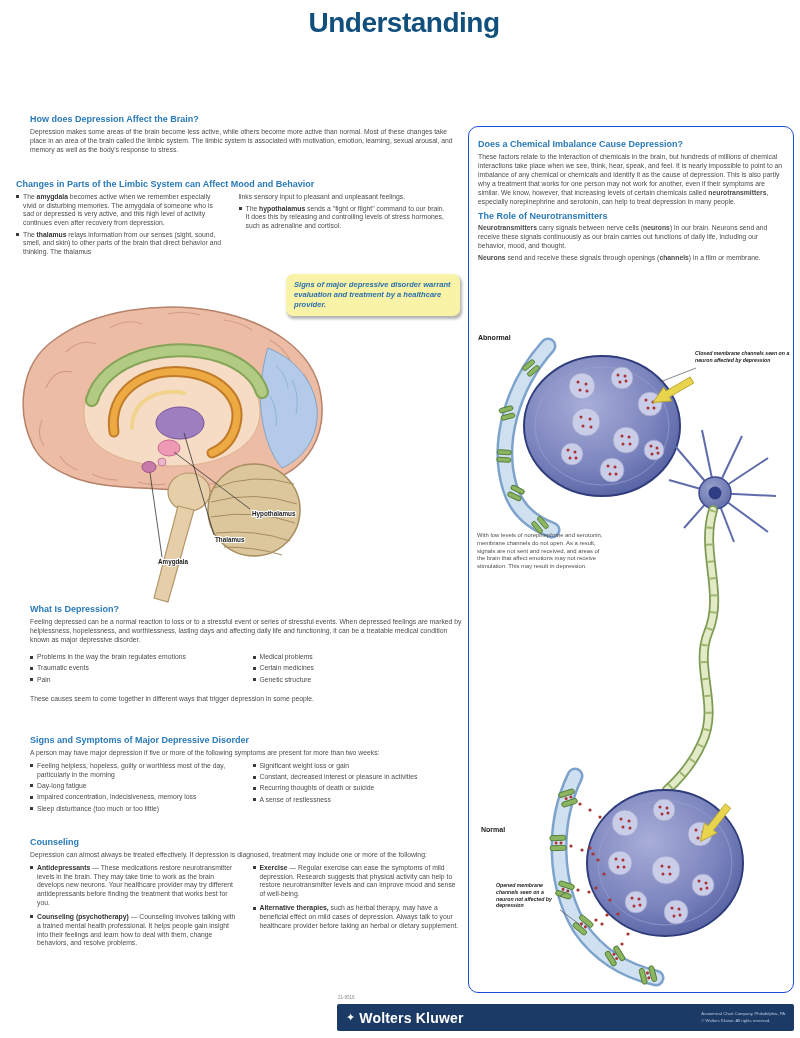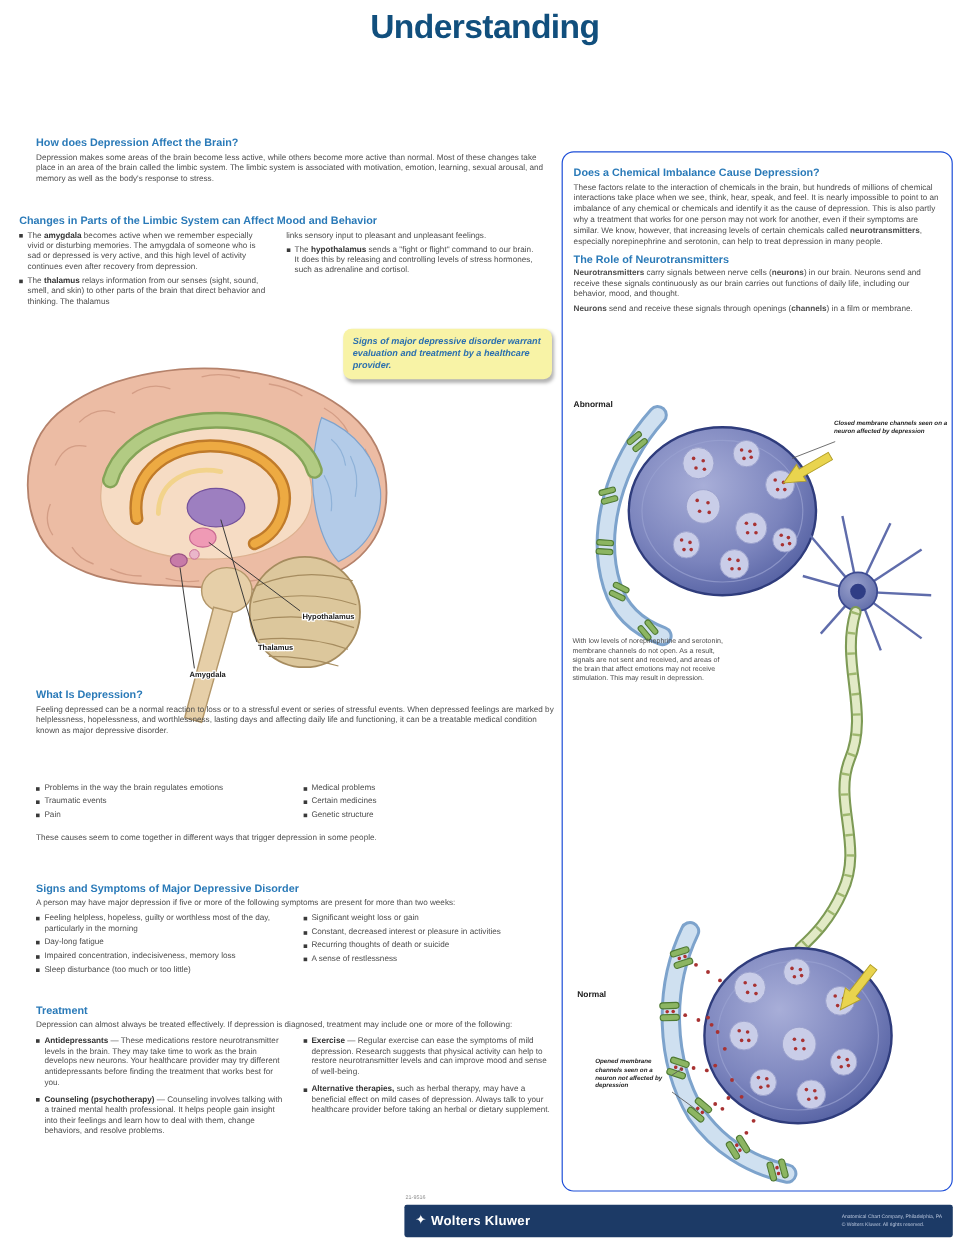--- a/index.html
+++ b/index.html
@@ -24,21 +24,21 @@
   .rightbox .h{margin-top:0}
   .rightbox .gap{margin-top:4px}
   .ov{position:absolute}
   .lab{font-size:7px;font-weight:700;color:#1a1a1a}
   .ann{font-size:5.2px;font-weight:700;font-style:italic;color:#222;line-height:1.3}
   .cap{font-size:5.9px;color:#4d4d4d;line-height:1.32}
   .code{position:absolute;left:338px;top:995px;font-size:4.5px;color:#888}
   .footer-bar{position:absolute;left:337px;top:1004px;width:457px;height:27px;background:#1c3a66;display:flex;align-items:center;padding:0 9px;border-radius:2px}
   .logo{display:flex;align-items:center;gap:4px}
   .logo .mark{color:#fff;font-size:11px;line-height:1}
-  .logo .name{color:#fff;font-size:11px;font-weight:700;letter-spacing:.2px}
+  .logo .name{color:#fff;font-size:14px;font-weight:700;letter-spacing:.2px}
   .smallprint{margin-left:auto;text-align:left;font-size:4.2px;color:#b9c6dd;line-height:1.45;max-width:250px}
   svg text{font-family:"Liberation Sans",sans-serif}
 </style>
 </head>
 <body>
 
 <div class="poster">
 
   <div class="title">
     <div>Understanding</div>
@@ -116,21 +116,21 @@
     <g stroke="#333" stroke-width=".8">
       <line x1="242" y1="213" x2="166" y2="156"></line>
       <line x1="206" y1="239" x2="176" y2="137"></line>
       <line x1="154" y1="261" x2="142" y2="177"></line>
     </g>
     <text x="244" y="220" font-size="6.3" font-weight="bold" fill="#1a1a1a" stroke="#fff" stroke-width="2" paint-order="stroke">Hypothalamus</text>
     <text x="207" y="246" font-size="6.3" font-weight="bold" fill="#1a1a1a" stroke="#fff" stroke-width="2" paint-order="stroke">Thalamus</text>
     <text x="150" y="268" font-size="6.3" font-weight="bold" fill="#1a1a1a" stroke="#fff" stroke-width="2" paint-order="stroke">Amygdala</text>
   </svg>
 
-  <div class="sec" style="left:30px;top:574px;width:432px">
+  <div class="sec" style="left:30px;top:604px;width:432px">
     <div class="h">What Is Depression?</div>
     <p class="body">Feeling depressed can be a normal reaction to loss or to a stressful event or series of stressful events. When depressed feelings are marked by helplessness, hopelessness, and worthlessness, lasting days and affecting daily life and functioning, it can be a treatable medical condition known as major depressive disorder.</p>
   </div>
 
   <div class="sec" style="left:30px;top:653px;width:432px">
     <div class="twocol">
       <ul class="col">
         <li class="b">Problems in the way the brain regulates emotions</li>
         <li class="b">Traumatic events</li>
         <li class="b">Pain</li>
@@ -157,21 +157,21 @@
       <ul class="col">
         <li class="b">Significant weight loss or gain</li>
         <li class="b">Constant, decreased interest or pleasure in activities</li>
         <li class="b">Recurring thoughts of death or suicide</li>
         <li class="b">A sense of restlessness</li>
       </ul>
     </div>
   </div>
 
   <div class="sec" style="left:30px;top:837px;width:432px">
-    <div class="h">Treatment</div>
+    <div class="h">Counseling</div>
     <p class="body" style="margin-bottom:4px">Depression can almost always be treated effectively. If depression is diagnosed, treatment may include one or more of the following:</p>
     <div class="twocol">
       <ul class="col">
         <li class="b" style="margin-bottom:5px"><b>Antidepressants</b><span> — These medications restore neurotransmitter levels in the brain. They may take time to work as the brain develops new neurons. Your healthcare provider may try different antidepressants before finding the treatment that works best for you.</span></li>
         <li class="b"><b>Counseling (psychotherapy)</b><span> — Counseling involves talking with a trained mental health professional. It helps people gain insight into their feelings and learn how to deal with them, change behaviors, and resolve problems.</span></li>
       </ul>
       <ul class="col">
         <li class="b" style="margin-bottom:5px"><b>Exercise</b><span> — Regular exercise can ease the symptoms of mild depression. Research suggests that physical activity can help to restore neurotransmitter levels and can improve mood and sense of well-being.</span></li>
         <li class="b"><b>Alternative therapies,</b><span> such as herbal therapy, may have a beneficial effect on mild cases of depression. Always talk to your healthcare provider before taking an herbal or dietary supplement.</span></li>
       </ul>

